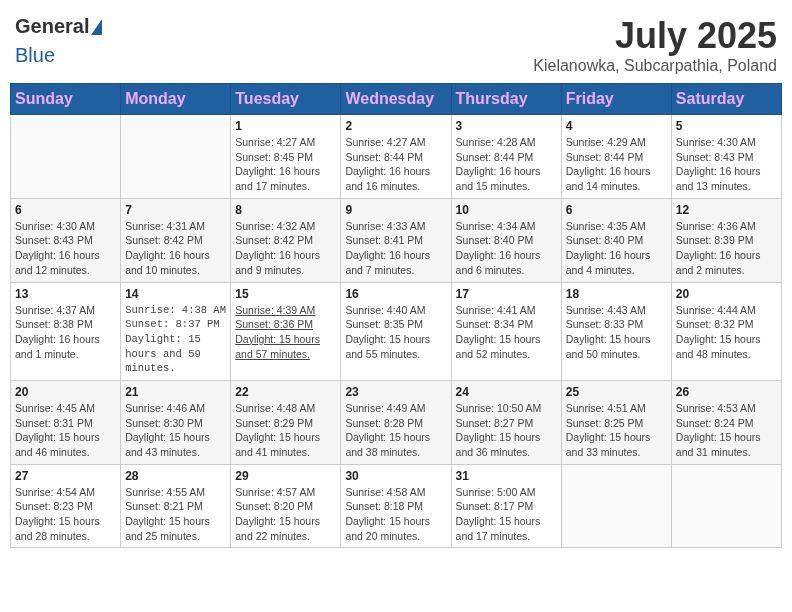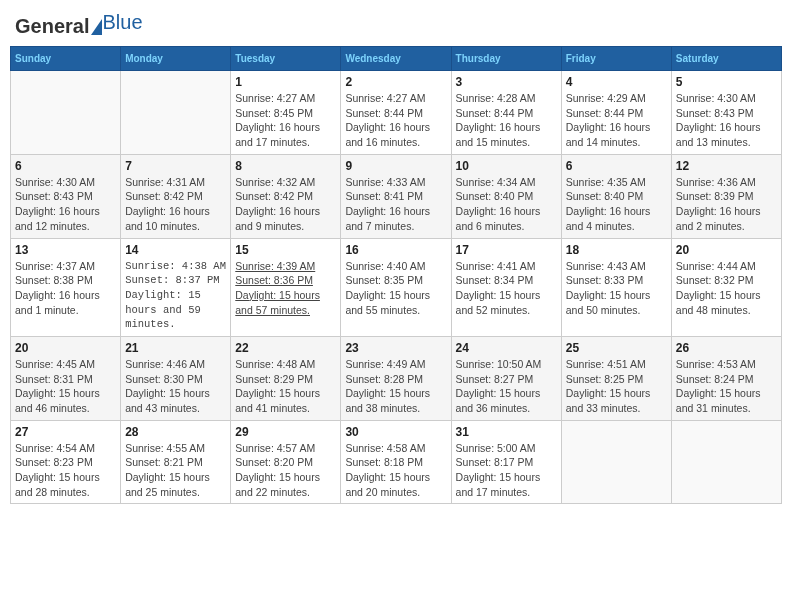--- a/index.html
+++ b/index.html
@@ -12,46 +12,47 @@
     }
     .header {
       display: flex;
       justify-content: space-between;
       align-items: flex-start;
       margin-bottom: 8px;
       padding: 5px 5px 0 5px;
     }
     .logo {
       display: flex;
-      flex-direction: row;
+      flex-direction: column;
       align-items: flex-start;
+      gap: 10px;
     }
     .title-block {
       text-align: right;
     }
     .month-title {
       font-size: 36px;
       font-weight: bold;
       color: #333;
     }
     .location-title {
       font-size: 16px;
       color: #555;
     }
     .calendar {
       width: 100%;
       border-collapse: collapse;
       font-size: 11px;
     }
     .calendar th {
       background-color: #2060a0;
-      color: #7dd3fc;
+      color: #f0abfc;
       padding: 6px 4px;
       text-align: left;
-      font-size: 10px;
+      font-size: 16px;
       border: 1px solid #1a4f8a;
     }
     .calendar td {
       border: 1px solid #ccc;
       vertical-align: top;
       padding: 4px;
       width: calc(100% / 7);
       height: 80px;
       background: #fff;
     }
@@ -76,20 +77,24 @@
 </head>
 <body>
 
 <div class="header">
   <div class="logo">
     <div style="display:flex;align-items:center;">
       <span style="font-size:20px;font-weight:bold;color:#333;">General</span>
       <span style="display:inline-block;width:0;height:0;border-left:11px solid transparent;border-bottom:16px solid #2060a0;margin-left:2px;"></span>
     </div>
     <span style="font-size:20px;font-weight:normal;color:#2060a0;margin-top:-4px;">Blue</span>
+  </div>
+  <div class="title-block">
+    <div class="month-title">July 2025</div>
+    <div class="location-title">Kielanowka, Subcarpathia, Poland</div>
   </div>
 </div>
 
 <table class="calendar">
   <thead>
     <tr>
     <th>Sunday</th>
         <th>Monday</th>
         <th>Tuesday</th>
         <th>Wednesday</th>

